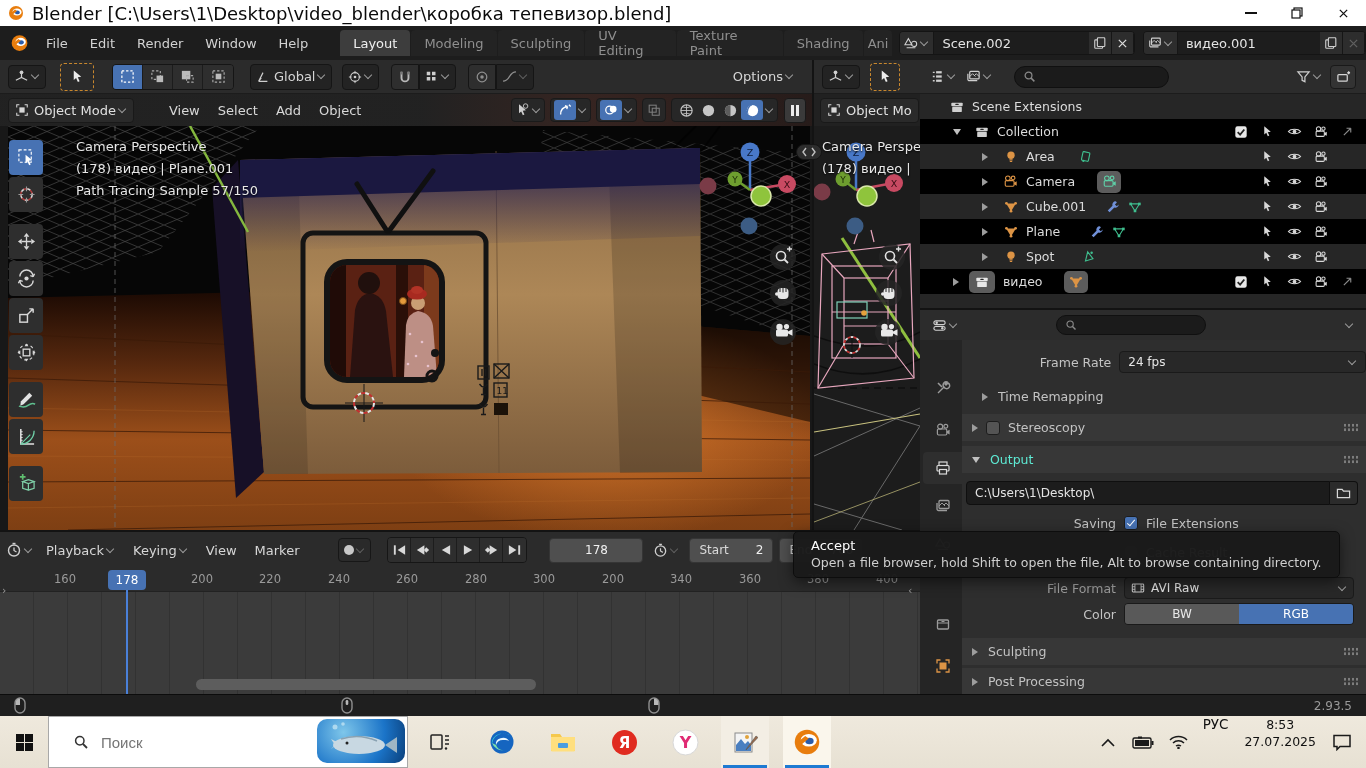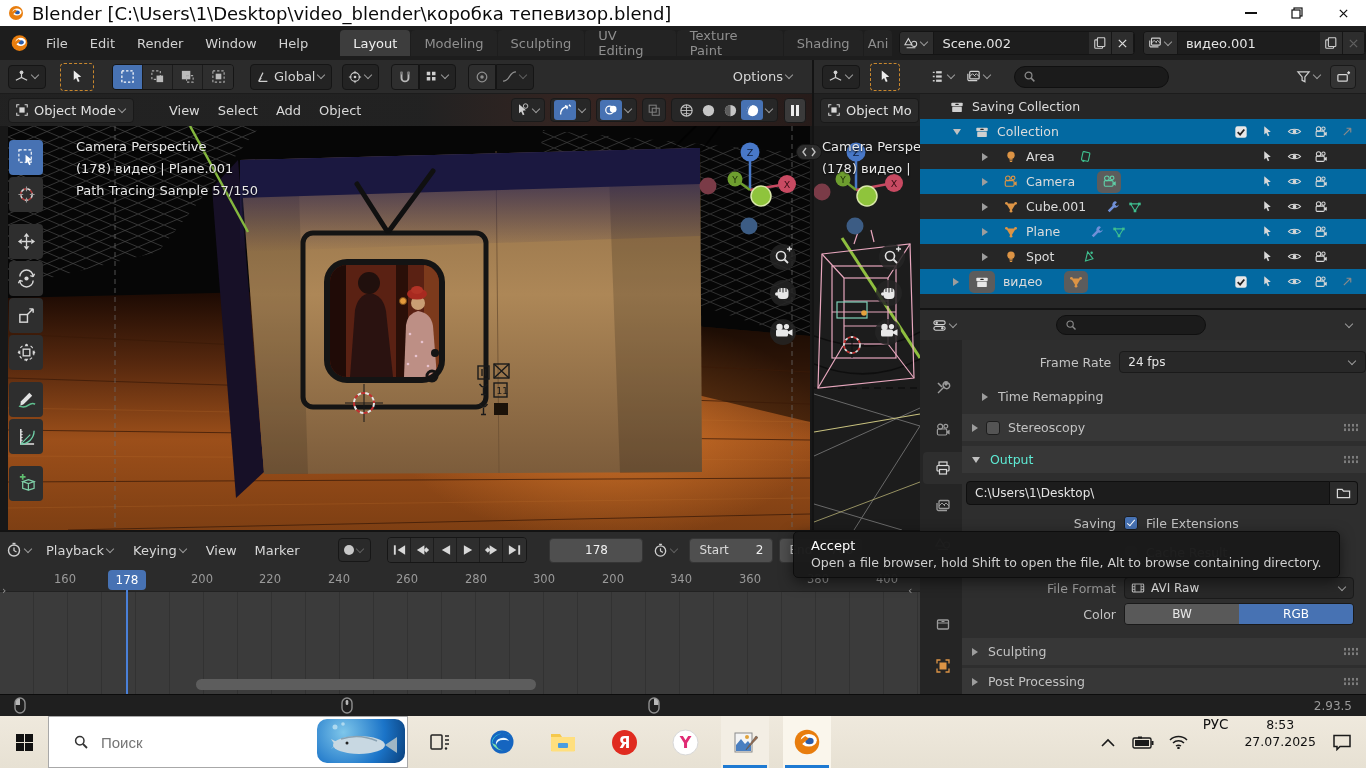--- a/index.html
+++ b/index.html
@@ -41,21 +41,21 @@
 .hbtn .b{width:22px;height:20px;display:flex;align-items:center;justify-content:center;border-radius:3px}
 .hbtn .b.on{background:#4772b3}
 .ovtext{position:absolute;left:76px;top:42px;font-size:13px;color:#e8e8e8;text-shadow:0 1px 2px #000;line-height:22px;white-space:nowrap}
 .ltoolbar{position:absolute;left:9px;top:46px;width:36px;display:flex;flex-direction:column}
 .tbtn{width:34px;height:35px;background:#2e2e2e;border-radius:4px;display:flex;align-items:center;justify-content:center;margin-bottom:2px}
 .tbtn.on{background:#4772b3}
 .gap{height:10px}
 
 #outliner{left:920px;top:94px;width:446px;height:214px;background:#262626;overflow:hidden}
 .olrow{height:25px;display:flex;align-items:center;font-size:12.5px;color:#dcdcdc;position:relative}
-.olrow.alt{background:#0369a1}
+.olrow.alt{background:#000000}
 .olctl{position:absolute;display:flex;align-items:center}
 
 #props{left:920px;top:310px;width:446px;height:385px;background:#2e2e2e}
 #ptabs{position:absolute;left:0;top:30px;width:42px;height:355px;background:#252525}
 .ptab{position:absolute;left:3px;width:39px;height:32px;display:flex;align-items:center;justify-content:center;border-radius:4px 0 0 4px}
 .ptab.on{background:#2e2e2e}
 .plabel{color:#c3c3c3;font-size:12.5px}
 .strip{position:absolute;left:42px;width:404px;height:27px;background:#373737;display:flex;align-items:center}
 .dd{background:#282828;border:1px solid #1a1a1a;border-radius:4px;color:#e5e5e5;display:flex;align-items:center}
 
@@ -801,21 +801,21 @@
       <div>Camera Perspe</div>
       <div>(178) видео |</div>
     </div>
   </div>
 
   <div class="abs" id="outliner">
     <div class="olrow">
       <svg width="14" height="14" viewBox="0 0 16 16" style="margin-left:30px;color:#d0d0d0">
           <use href="#s-coll"></use>
         </svg>
-      <span style="margin-left:8px">Saving Collection</span>
+      <span style="margin-left:8px">Scene Extensions</span>
     </div>
     <div class="olrow alt">
       <span class="tri-d" style="margin-left:33px"></span>
       <svg width="14" height="14" viewBox="0 0 16 16" style="margin-left:14px;color:#d0d0d0">
           <use href="#s-coll"></use>
         </svg>
       <span style="margin-left:8px">Collection</span>
       <div class="olctl" style="right:118px">
           <svg width="14" height="14" viewBox="0 0 16 16">
             <use href="#s-chk"></use>

